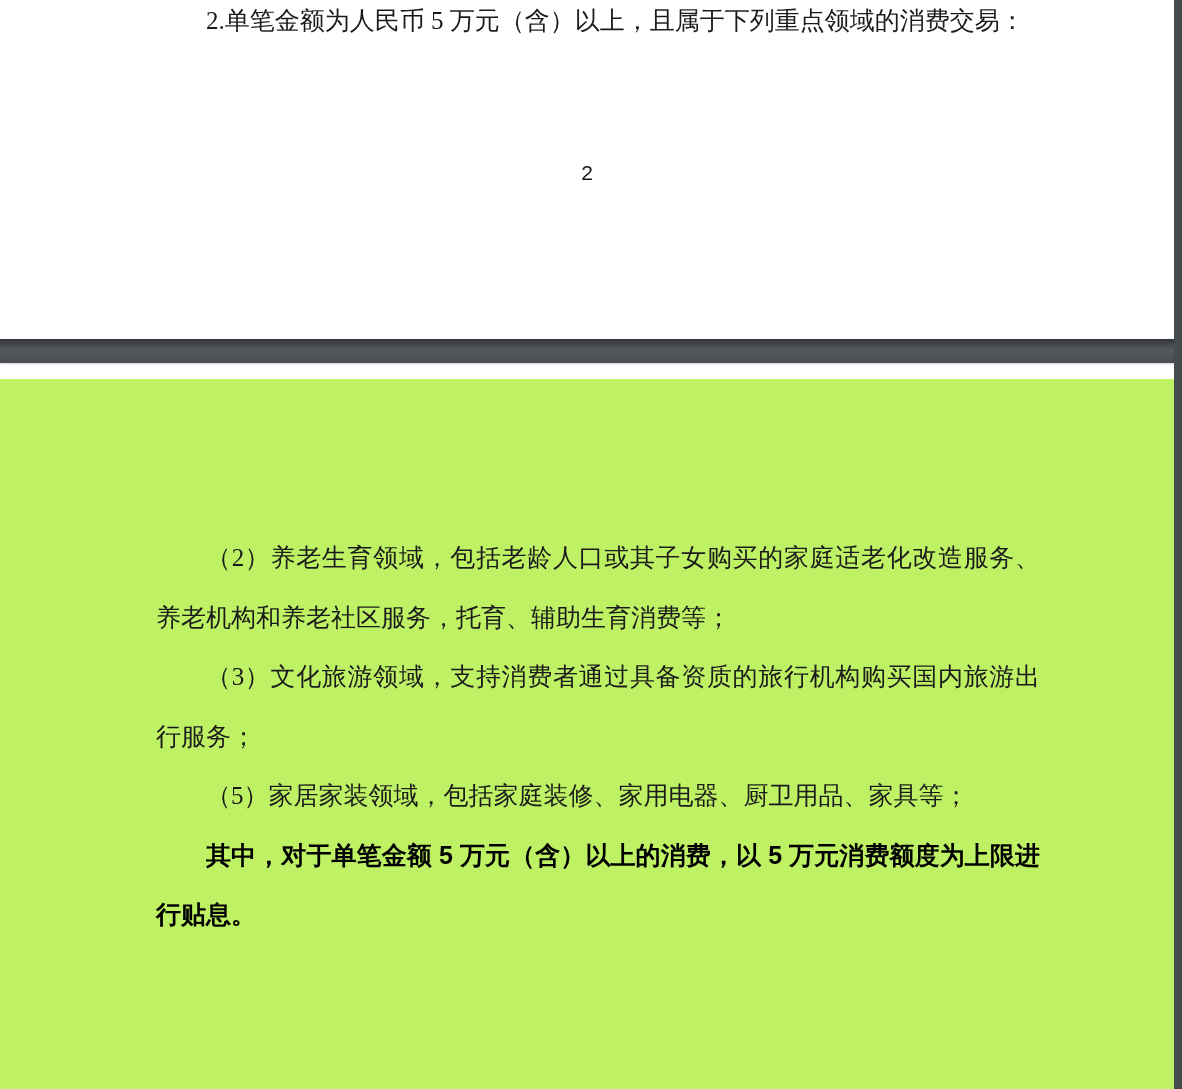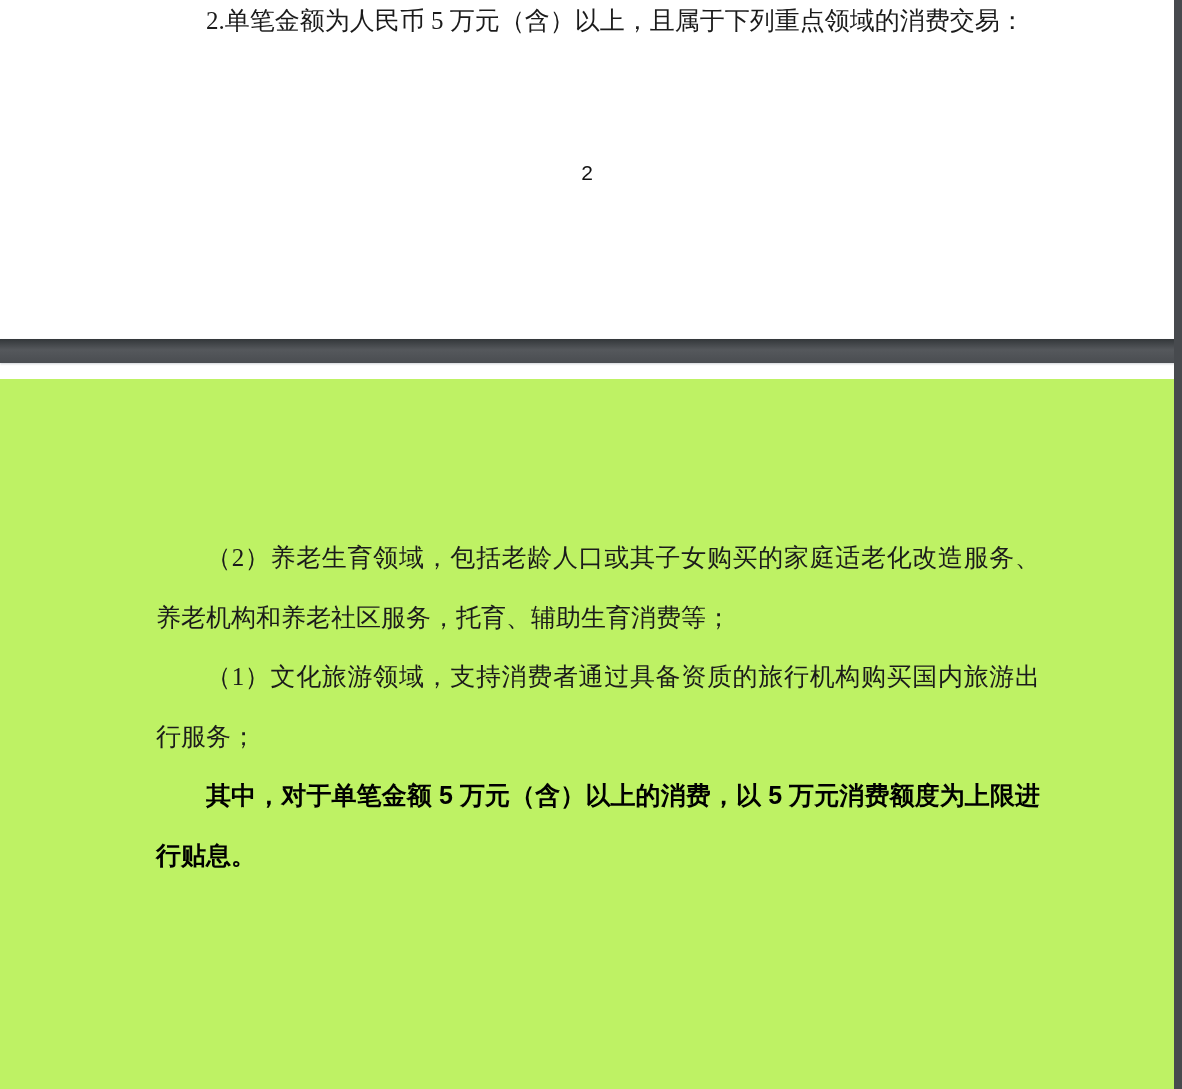--- a/index.html
+++ b/index.html
@@ -99,20 +99,21 @@
       <p class="doc-line">2.单笔金额为人民币 5 万元（含）以上，且属于下列重点领域的消费交易：</p>
     </div>
     <div class="page-number">2</div>
   </section>
 
   <div class="page-gap"></div>
 
   <section class="page-lower">
     <div class="text-column">
       <p class="doc-para">（2）养老生育领域，包括老龄人口或其子女购买的家庭适老化改造服务、养老机构和养老社区服务，托育、辅助生育消费等；</p>
-      <p class="doc-para">（1）文化旅游领域，支持消费者通过具备资质的旅行机构购买国内旅游出行服务；</p>
+      <p class="doc-para">（3）文化旅游领域，支持消费者通过具备资质的旅行机构购买国内旅游出行服务；</p>
+      <p class="doc-para">（5）家居家装领域，包括家庭装修、家用电器、厨卫用品、家具等；</p>
       <p class="doc-para emphasis-para">其中，对于单笔金额 5 万元（含）以上的消费，以 5 万元消费额度为上限进行贴息。</p>
     </div>
   </section>
 
   <div class="viewer-edge-strip"></div>
 
 </div>
 
 </body></html>

